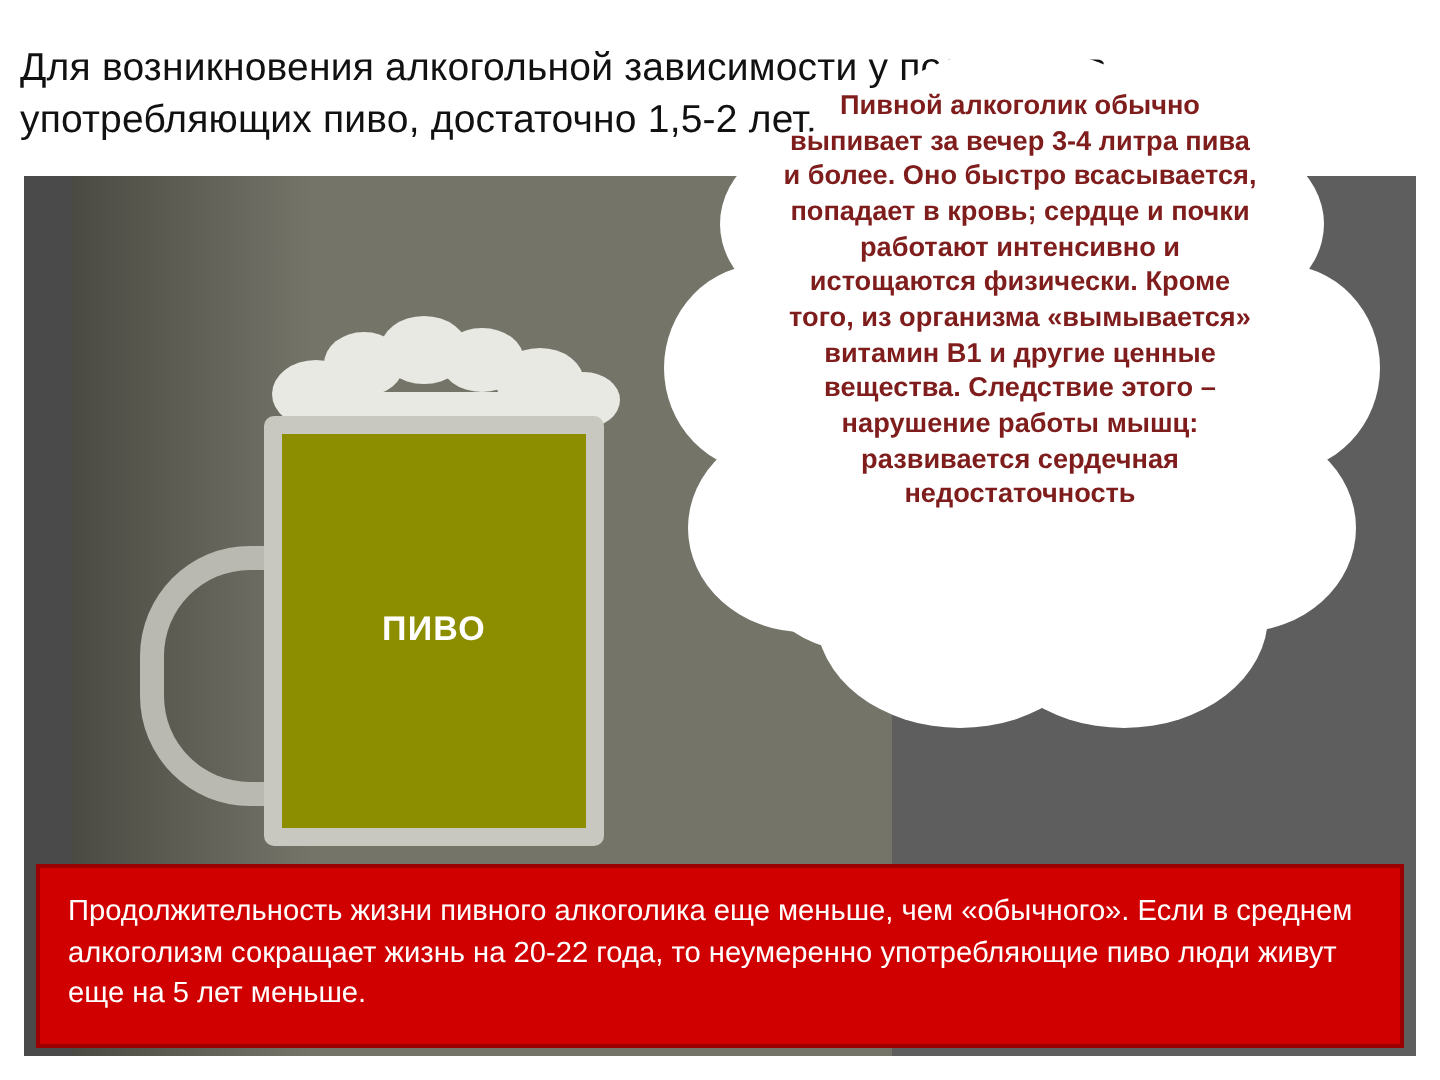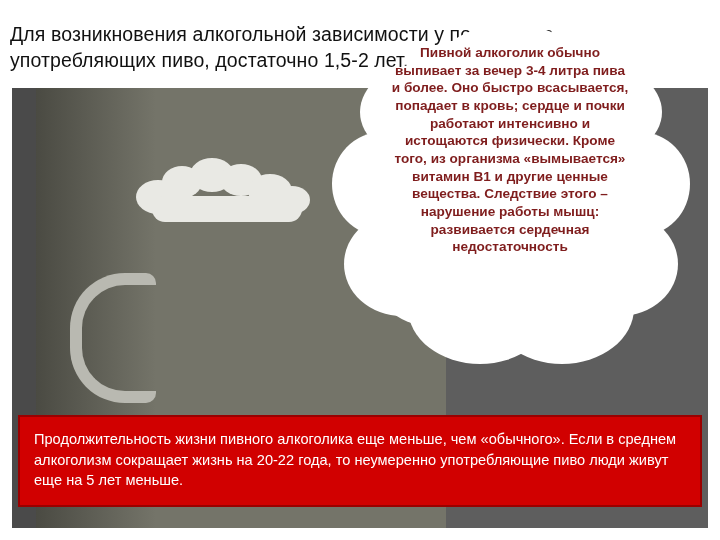--- a/index.html
+++ b/index.html
@@ -148,21 +148,21 @@
     font-size: 13.6px;
     line-height: 1.30;
     font-weight: bold;
     color: #7f1d1d;
   }
 
   
   .banner {
     position: absolute;
     left: 18px;
-    top: 415px;
+    top: 432px;
     width: 684px;
     height: 92px;
     background: #d10000;
     border: 2px solid #9a0000;
     box-sizing: border-box;
     z-index: 8;
   }
   .banner-text {
     position: absolute;
     left: 14px;
@@ -189,20 +189,23 @@
     <div class="handle"></div>
 
     <div class="foam f1"></div>
     <div class="foam f2"></div>
     <div class="foam f3"></div>
     <div class="foam f4"></div>
     <div class="foam f5"></div>
     <div class="foam f6"></div>
     <div class="foam f7"></div>
 
+    <div class="mug">
+      <div class="mug-label">ПИВО</div>
+    </div>
   </div>
 
   <div class="cloud-wrap">
     <svg class="cloud-svg" width="360" height="360" viewBox="0 0 360 360">
       <g fill="#ffffff">
         <ellipse cx="180" cy="60" rx="78" ry="52"></ellipse>
         <ellipse cx="92" cy="96" rx="62" ry="48"></ellipse>
         <ellipse cx="268" cy="96" rx="64" ry="48"></ellipse>
         <ellipse cx="52" cy="168" rx="50" ry="52"></ellipse>
         <ellipse cx="310" cy="168" rx="50" ry="52"></ellipse>

